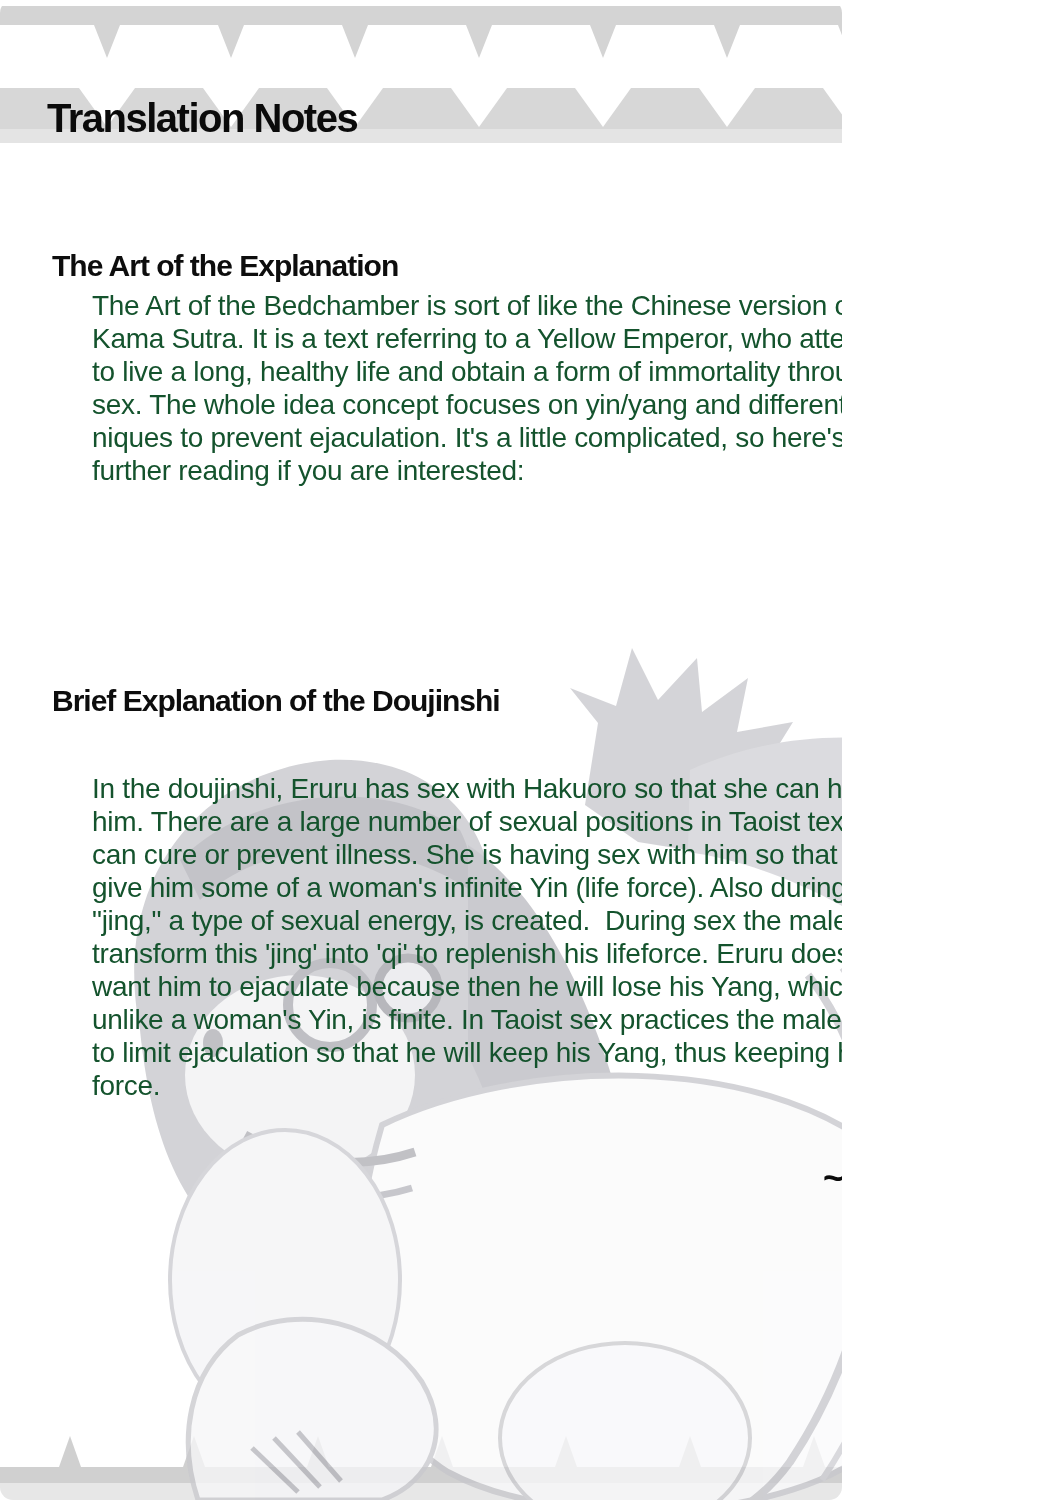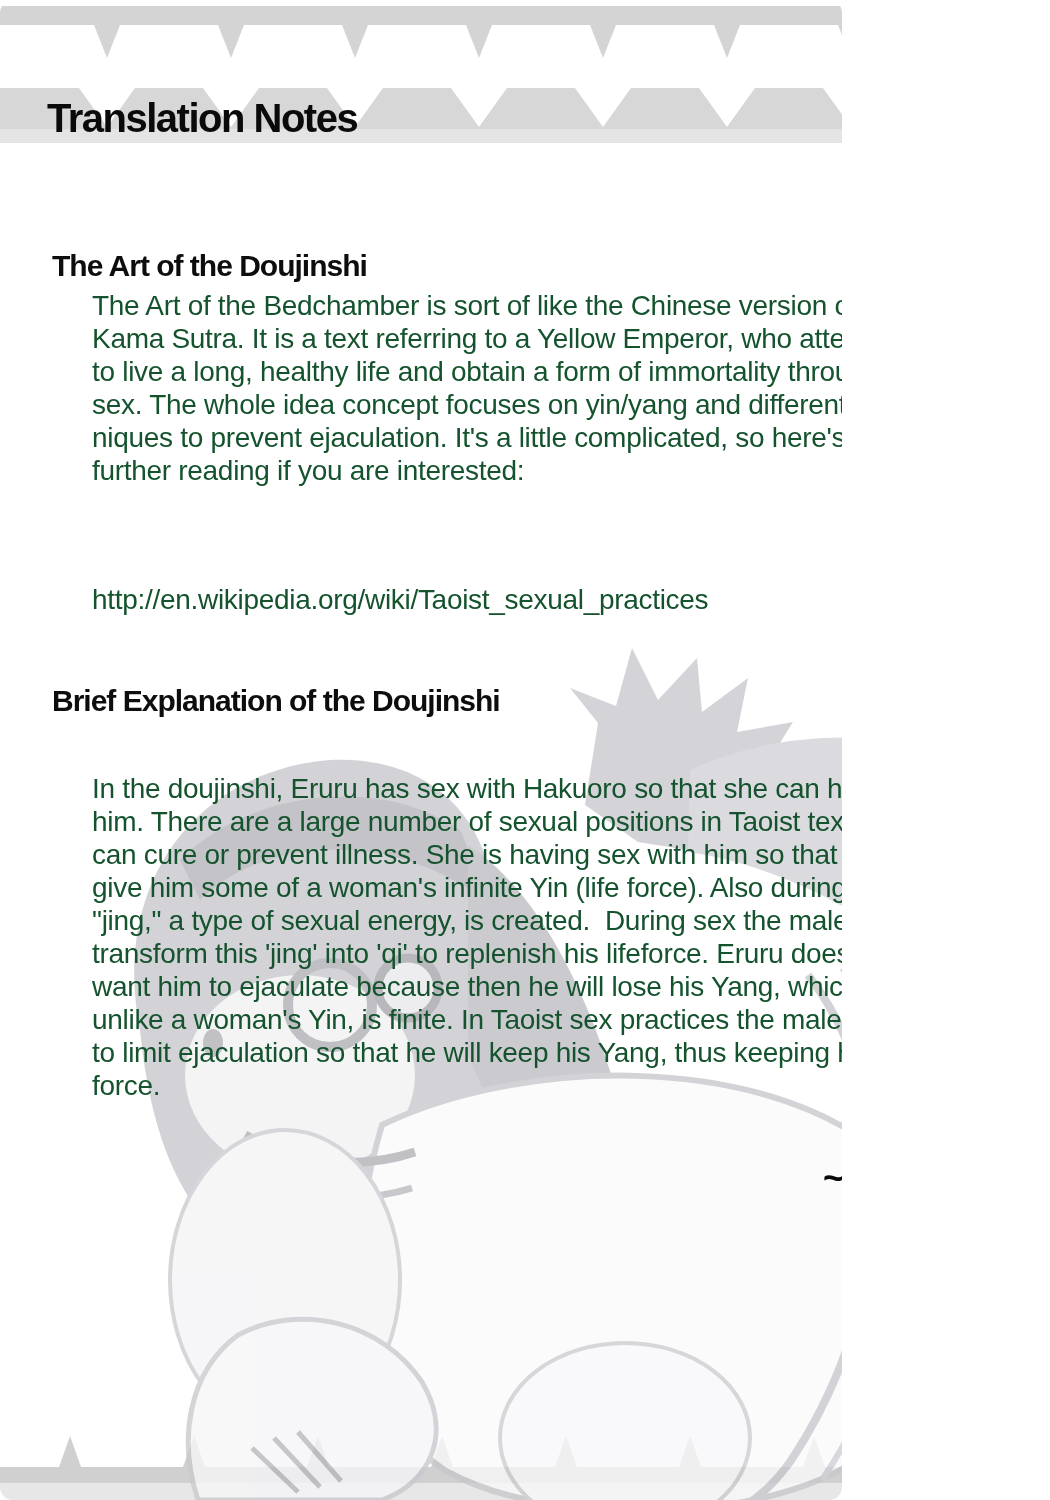--- a/index.html
+++ b/index.html
@@ -120,30 +120,29 @@
       <path d="M274,1438 L320,1487" stroke="#b6b6bc" stroke-width="5" fill="none"></path>
       <path d="M298,1432 L341,1481" stroke="#b6b6bc" stroke-width="5" fill="none"></path>
       <ellipse cx="625" cy="1438" rx="125" ry="95" fill="#f8f8fa" stroke="#cccccf" stroke-width="4"></ellipse>
       <circle cx="963" cy="1448" r="92" fill="#fdfdfe" stroke="#c9c9ce" stroke-width="20"></circle>
     </g>
   </svg>
 
   <div class="content">
     <div class="page-title">Translation Notes</div>
 
-    <h2 class="section-heading" id="heading-1">The Art of the Doujinshi</h2>
+    <h2 class="section-heading" id="heading-1">The Art of the Explanation</h2>
     <div class="body-text" id="body-1">The Art of the Bedchamber is sort of like the Chinese version of the
 Kama Sutra. It is a text referring to a Yellow Emperor, who attempted
 to live a long, healthy life and obtain a form of immortality through
 sex. The whole idea concept focuses on yin/yang and different tech-
 niques to prevent ejaculation. It's a little complicated, so here's some
 further reading if you are interested:</div>
 
     <div class="body-text" id="links">
-      <div class="url-line">http://en.wikipedia.org/wiki/Taoist_sexual_practices</div>
     </div>
 
     <h2 class="section-heading" id="heading-2">Brief Explanation of the Doujinshi</h2>
     <div class="body-text" id="body-2">In the doujinshi, Eruru has sex with Hakuoro so that she can heal
 him. There are a large number of sexual positions in Taoist texts that
 can cure or prevent illness. She is having sex with him so that he can
 give him some of a woman's infinite Yin (life force). Also during sex,
 "jing," a type of sexual energy, is created.  During sex the male can
 transform this 'jing' into 'qi' to replenish his lifeforce. Eruru does not
 want him to ejaculate because then he will lose his Yang, which,

